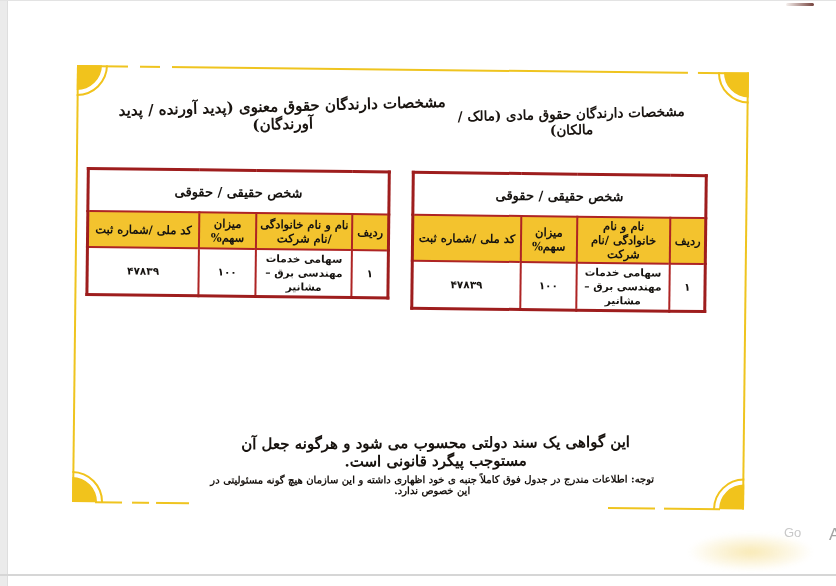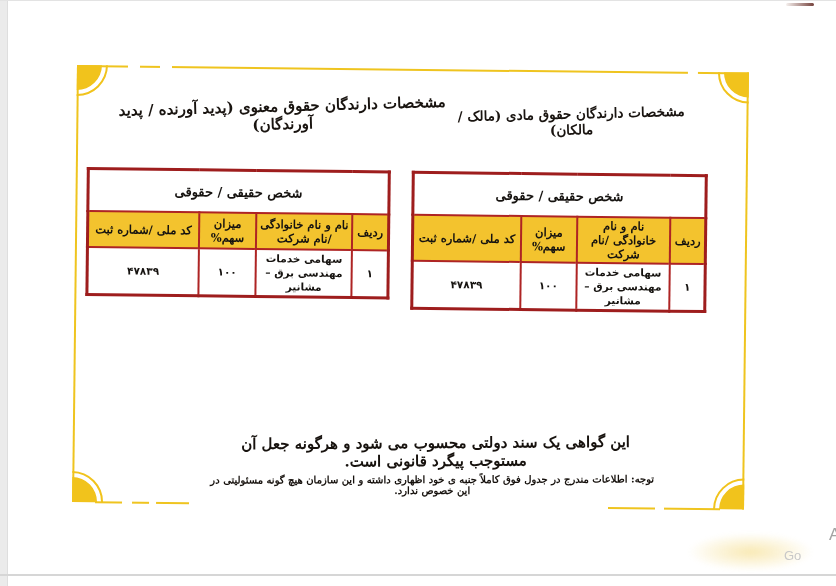--- a/index.html
+++ b/index.html
@@ -68,21 +68,21 @@
 
   
   .footer-line{position:absolute;direction:rtl;text-align:center;color:#17120e;
     font-family:"DejaVu Serif",serif;font-weight:bold;}
   #footer-line1{left:228px;top:430px;width:424px;font-size:15px;transform:rotate(-1deg);}
   #footer-line2{left:208px;top:470px;width:458px;font-size:10px;transform:rotate(-0.8deg);}
 
   
   .os-watermark{position:absolute;font-family:"Liberation Sans",sans-serif;white-space:nowrap;}
   #wm-line1{left:786px;top:525px;font-size:17px;color:#a3a3a3;margin-left:43px;}
-  #wm-line2{left:784px;top:525px;font-size:13px;color:#c8c8c8;margin-top:23px;}
+  #wm-line2{left:784px;top:525px;font-size:13px;color:#c8c8c8;}
 </style>
 </head>
 <body>
 
 <div class="edge-left"></div>
 <div class="edge-top"></div>
 <div class="edge-bottom"></div>
 <div class="streak-top-right"></div>
 <div class="stamp-smudge"></div>
 

